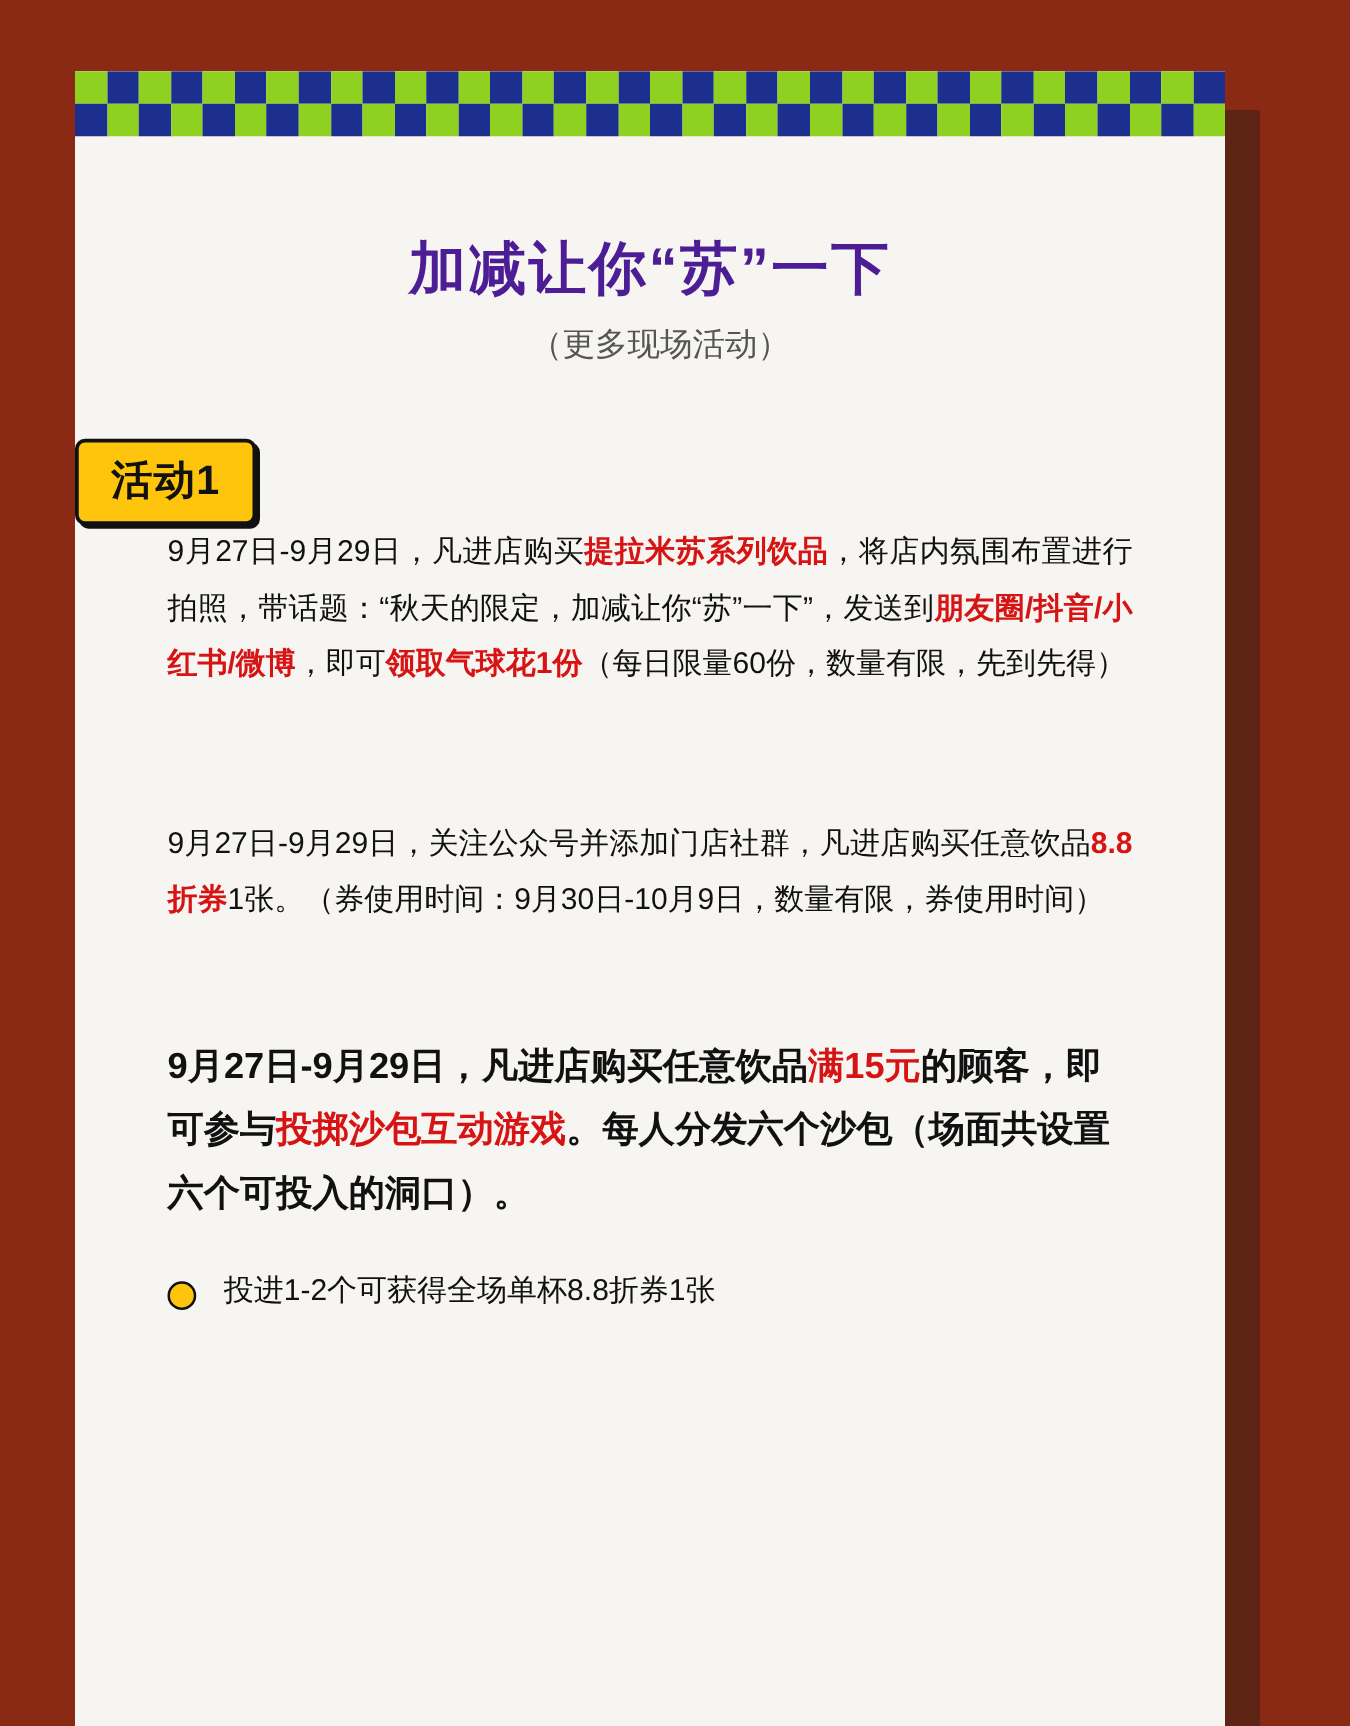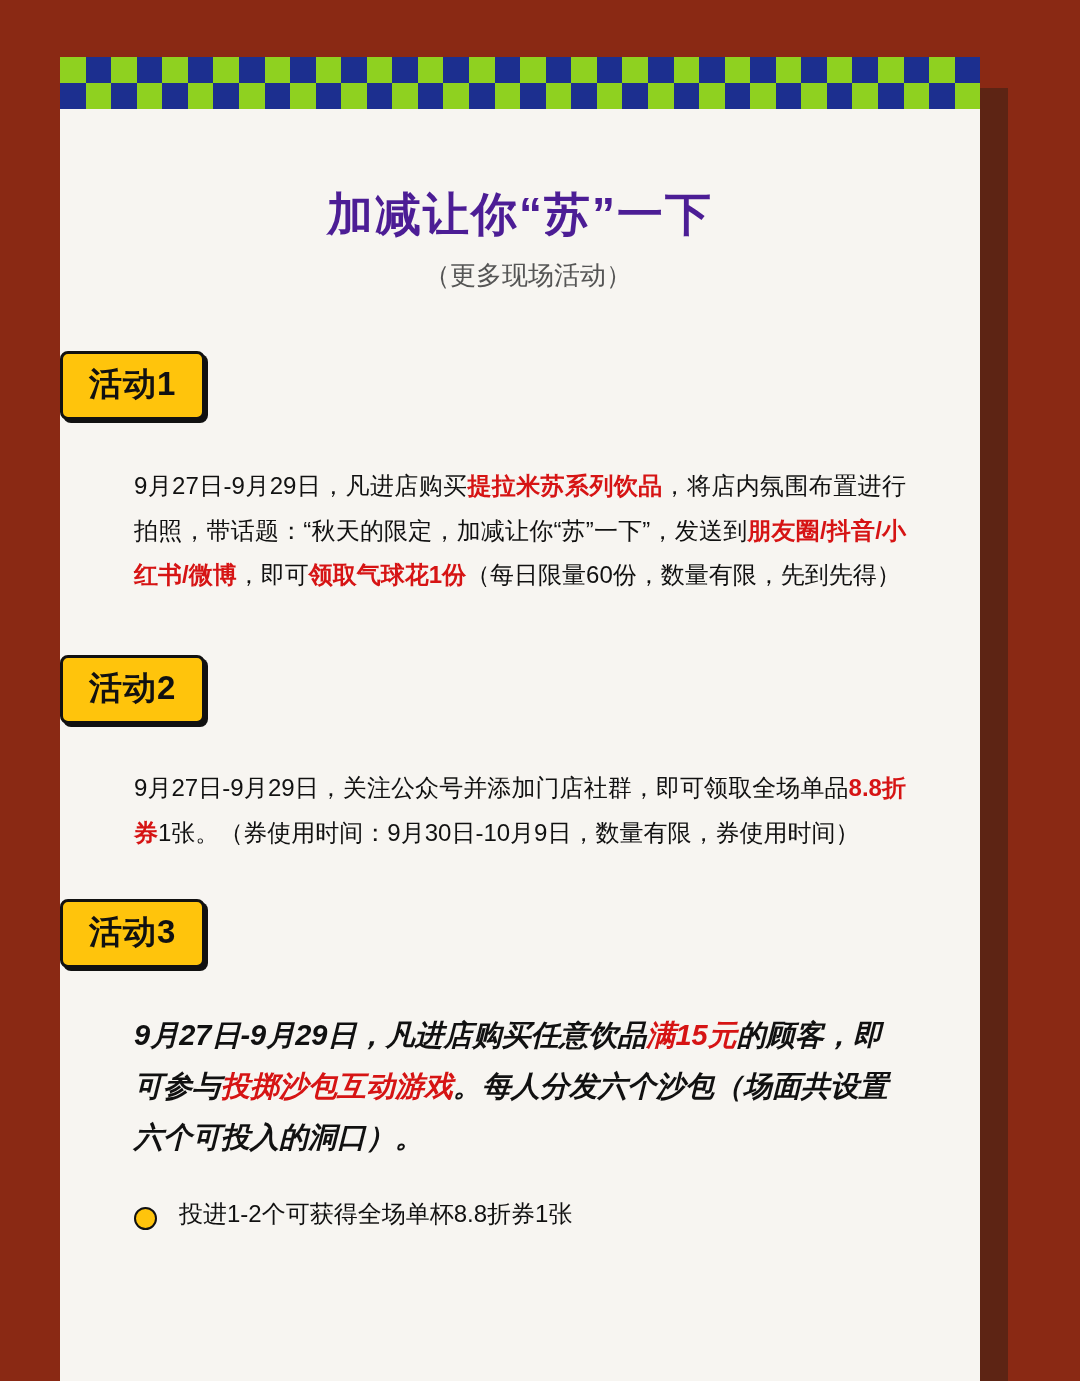--- a/index.html
+++ b/index.html
@@ -79,34 +79,33 @@
     letter-spacing: 1px;
     box-shadow: 3px 3px 0 #111;
   }
   .para {
     margin: 0 74px;
     font-size: 24px;
     line-height: 1.85;
     color: #111;
     text-align: justify;
   }
-  .para-1 { margin-top: 44px; }
+  .para-1 { }
   .para-2 { margin-top: 42px; }
   .hl {
     color: #d61414;
     font-weight: bold;
   }
   .para-big {
     margin: 0 74px;
     font-size: 29px;
     font-weight: bold;
     line-height: 1.75;
     color: #111;
     margin-top: 42px;
-    font-style: italic;
   }
   .bullets {
     margin: 36px 74px 0 74px;
     padding: 0;
     list-style: none;
   }
   .bullets li {
     display: flex;
     align-items: flex-end;
     font-size: 24px;
@@ -216,29 +215,23 @@
     <div class="sub-title">（更多现场活动）</div>
   </div>
 
   <div class="gap-58"></div>
   <div class="badge-wrap">
     <div class="badge">活动1</div>
   </div>
   <div class="para para-1"><span>9月27日-9月29日，凡进店购买</span><span class="hl">提拉米苏系列饮品</span><span>，将店内氛围布置进行拍照，带话题：“秋天的限定，加减让你“苏”一下”，发送到</span><span class="hl">朋友圈/抖音/小红书/微博</span><span>，即可</span><span class="hl">领取气球花1份</span><span>（每日限量60份，数量有限，先到先得）</span></div>
 
   <div class="gap-58"></div>
-  <div class="badge-wrap">
-    <div class="badge">活动2</div>
-  </div>
-  <div class="para para-2"><span>9月27日-9月29日，关注公众号并添加门店社群，即可领取全场单品</span><span class="hl">8.8折券</span><span>1张。（券使用时间：9月30日-10月9日，数量有限，券使用时间）</span></div>
+  <div class="para para-2"><span>9月27日-9月29日，关注公众号并添加门店社群，凡进店购买任意饮品</span><span class="hl">8.8折券</span><span>1张。（券使用时间：9月30日-10月9日，数量有限，券使用时间）</span></div>
 
   <div class="gap-44"></div>
-  <div class="badge-wrap">
-    <div class="badge">活动3</div>
-  </div>
   <div class="para-big"><span>9月27日-9月29日，凡进店购买任意饮品</span><span class="hl">满15元</span><span>的顾客，即可参与</span><span class="hl">投掷沙包互动游戏</span><span>。每人分发六个沙包（场面共设置六个可投入的洞口）。</span></div>
 
   <ul class="bullets">
       <li>
         <span class="dot"></span>
         <span>投进1-2个可获得全场单杯8.8折券1张</span>
       </li>
     </ul>
 
 </div>

